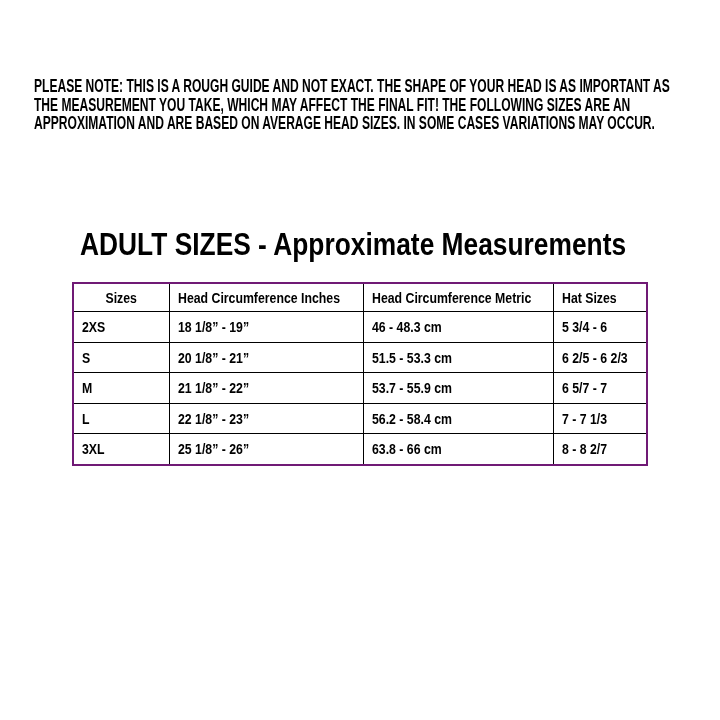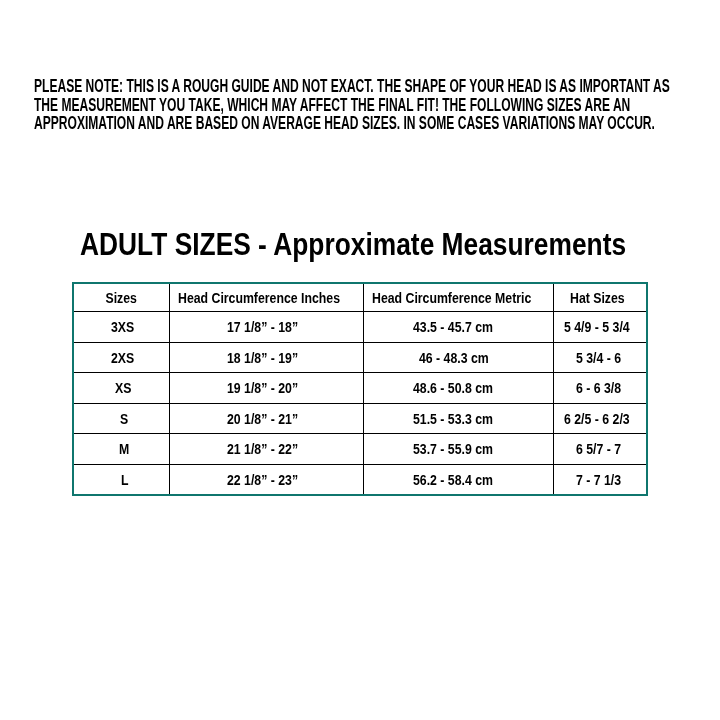--- a/index.html
+++ b/index.html
@@ -40,28 +40,28 @@
     transform-origin: 0 0;
     margin: 0;
   }
   table.size-table {
     position: absolute;
     left: 72px;
     top: 282px;
     width: 574px;
     border-collapse: collapse;
     table-layout: fixed;
-    border: 2px solid #0f766e;
+    border: 2px solid #701a75;
     font-size: 15px;
     font-weight: 700;
   }
   table.size-table th,
   table.size-table td {
     border: 1.5px solid #000000;
-    text-align: center;
+    text-align: left;
     vertical-align: middle;
     padding: 0 0 0 8px;
     overflow: visible;
   }
   table.size-table th { height: 27px; }
   table.size-table td { height: 29.5px; }
   table.size-table th:first-child {
     text-align: center;
     padding-left: 0;
   }
@@ -93,51 +93,45 @@
     <thead>
       <tr>
           <th><span class="cx">Sizes</span></th>
           <th><span class="cx">Head Circumference Inches</span></th>
           <th><span class="cx">Head Circumference Metric</span></th>
           <th><span class="cx">Hat Sizes</span></th>
         </tr>
     </thead>
     <tbody>
         <tr>
-          <td><span class="cx">3XS</span></td>
-          <td><span class="cx">17 1/8” - 18”</span></td>
-          <td><span class="cx">43.5 - 45.7 cm</span></td>
-          <td><span class="cx">5 4/9 - 5 3/4</span></td>
-        </tr>
-        <tr>
           <td><span class="cx">2XS</span></td>
           <td><span class="cx">18 1/8” - 19”</span></td>
           <td><span class="cx">46 - 48.3 cm</span></td>
           <td><span class="cx">5 3/4 - 6</span></td>
-        </tr>
-        <tr>
-          <td><span class="cx">XS</span></td>
-          <td><span class="cx">19 1/8” - 20”</span></td>
-          <td><span class="cx">48.6 - 50.8 cm</span></td>
-          <td><span class="cx">6 - 6 3/8</span></td>
         </tr>
         <tr>
           <td><span class="cx">S</span></td>
           <td><span class="cx">20 1/8” - 21”</span></td>
           <td><span class="cx">51.5 - 53.3 cm</span></td>
           <td><span class="cx">6 2/5 - 6 2/3</span></td>
         </tr>
         <tr>
           <td><span class="cx">M</span></td>
           <td><span class="cx">21 1/8” - 22”</span></td>
           <td><span class="cx">53.7 - 55.9 cm</span></td>
           <td><span class="cx">6 5/7 - 7</span></td>
         </tr>
         <tr>
           <td><span class="cx">L</span></td>
           <td><span class="cx">22 1/8” - 23”</span></td>
           <td><span class="cx">56.2 - 58.4 cm</span></td>
           <td><span class="cx">7 - 7 1/3</span></td>
         </tr>
+        <tr>
+          <td><span class="cx">3XL</span></td>
+          <td><span class="cx">25 1/8” - 26”</span></td>
+          <td><span class="cx">63.8 - 66 cm</span></td>
+          <td><span class="cx">8 - 8 2/7</span></td>
+        </tr>
       </tbody>
   </table>
 
 </div>
 
 </body></html>

